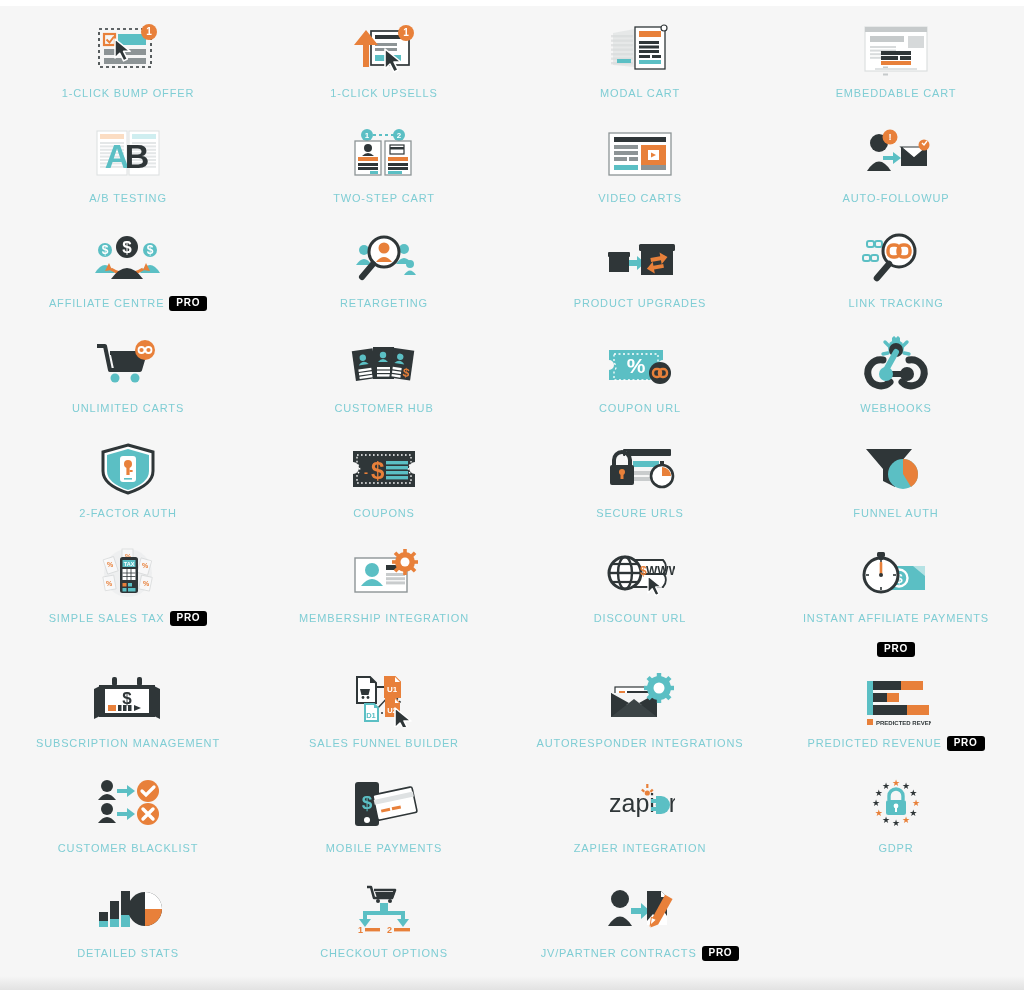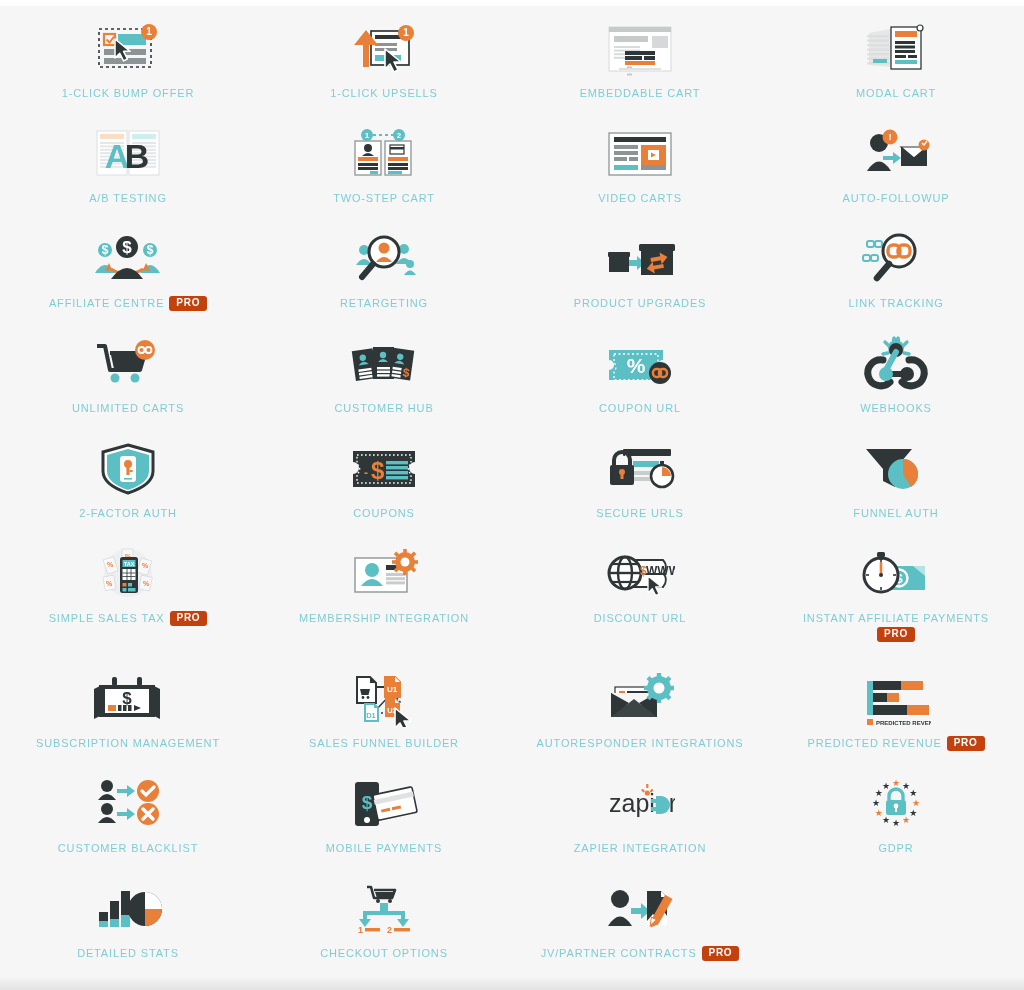--- a/index.html
+++ b/index.html
@@ -46,31 +46,31 @@
     line-height:1.45;
   }
   .feature-label {
     color:#7fcdd4;
     font-size:11px;
     letter-spacing:0.85px;
     font-weight:400;
     white-space:nowrap;
   }
   .pro-badge {
-    background:#c2410c;
+    background:#000000;
     color:#ffffff;
     font-size:10px;
     font-weight:bold;
     letter-spacing:0.7px;
     padding:2px 7px 3px 7px;
     border-radius:3px;
     line-height:1;
     display:inline-block;
   }
-  .label-row.wrapped { flex-direction:column; gap:0; }
+  .label-row.wrapped { flex-direction:column; gap:15px; }
   
   #page-bottom-edge {
     position:absolute;
     left:0; bottom:0;
     width:1024px; height:14px;
     background:linear-gradient(to bottom,#f6f6f6 0%,#eeeeee 40%,#e2e2e2 100%);
   }
   #page-top-edge {
     position:absolute;
     left:0; top:0;
@@ -120,20 +120,49 @@
           <text x="57" y="15.36" font-family="Liberation Sans, sans-serif" font-size="10" font-weight="bold" fill="#fff" text-anchor="middle">1</text>
         </svg>
       </div>
       <div class="label-row">
         <span class="feature-label">1-CLICK UPSELLS</span>
       </div>
     </div>
     <div class="feature-cell">
       <div class="icon-wrap">
         <svg viewBox="0 0 70 56" width="70" height="56" xmlns="http://www.w3.org/2000/svg">
+          <g opacity="0.45">
+            <rect x="6" y="14" width="22" height="2.4" fill="#c9cccd"></rect>
+            <rect x="6" y="18.5" width="22" height="2.4" fill="#c9cccd"></rect>
+            <rect x="6" y="23" width="22" height="2.4" fill="#c9cccd"></rect>
+            <rect x="6" y="27.5" width="22" height="2.4" fill="#c9cccd"></rect>
+            <rect x="6" y="32" width="22" height="2.4" fill="#c9cccd"></rect>
+            <rect x="6" y="36.5" width="22" height="2.4" fill="#c9cccd"></rect>
+            <rect x="6" y="41" width="22" height="2.4" fill="#c9cccd"></rect>
+          </g>
+          <path d="M8 12 L30 8 L30 46 L8 44 Z" fill="#d9dcdd" opacity="0.55"></path>
+          <rect x="30" y="6" width="30" height="42" fill="#fff" stroke="#2f3638" stroke-width="1.3"></rect>
+          <rect x="34" y="10" width="22" height="6" fill="#e8803a"></rect>
+          <rect x="34" y="20" width="20" height="3" fill="#2f3638"></rect>
+          <rect x="34" y="24.5" width="20" height="3" fill="#2f3638"></rect>
+          <rect x="34" y="29" width="20" height="3" fill="#2f3638"></rect>
+          <rect x="34" y="34" width="11" height="3" fill="#2f3638"></rect>
+          <rect x="47" y="34" width="9" height="3" fill="#2f3638"></rect>
+          <rect x="34" y="39" width="22" height="4" fill="#5bbfc4"></rect>
+          <rect x="12" y="38" width="14" height="4" fill="#5bbfc4"></rect>
+          <circle cx="59" cy="7" r="3" fill="#fff" stroke="#2f3638" stroke-width="1.2"></circle>
+        </svg>
+      </div>
+      <div class="label-row">
+        <span class="feature-label">MODAL CART</span>
+      </div>
+    </div>
+    <div class="feature-cell">
+      <div class="icon-wrap">
+        <svg viewBox="0 0 70 56" width="70" height="56" xmlns="http://www.w3.org/2000/svg">
           <rect x="4" y="6" width="62" height="44" fill="#fff" stroke="#dcdfe0" stroke-width="1.2"></rect>
           <rect x="4" y="6" width="62" height="5" fill="#c6cacb"></rect>
           <rect x="9" y="15" width="34" height="6" fill="#c6cacb"></rect>
           <rect x="47" y="15" width="16" height="12" fill="#d6d9da"></rect>
           <rect x="9" y="25" width="26" height="2" fill="#d8dbdc"></rect>
           <rect x="9" y="28.6" width="26" height="2" fill="#d8dbdc"></rect>
           <rect x="9" y="32.2" width="26" height="2" fill="#d8dbdc"></rect>
           <rect x="9" y="35.8" width="26" height="2" fill="#d8dbdc"></rect>
           <rect x="20" y="30" width="30" height="4" fill="#2f3638"></rect>
           <rect x="20" y="35" width="17" height="4" fill="#2f3638"></rect>
@@ -141,49 +170,20 @@
           <rect x="20" y="40" width="30" height="4" fill="#e8803a"></rect>
           <rect x="22" y="45.5" width="5" height="2" fill="#c6cacb"></rect>
           <rect x="22" y="52.5" width="5" height="2" fill="#c6cacb"></rect>
           <rect x="22" y="59.5" width="5" height="2" fill="#c6cacb"></rect>
           <rect x="22" y="66.5" width="5" height="2" fill="#c6cacb"></rect>
           <rect x="14" y="47" width="42" height="2" fill="#dfe2e3"></rect>
         </svg>
       </div>
       <div class="label-row">
         <span class="feature-label">EMBEDDABLE CART</span>
-      </div>
-    </div>
-    <div class="feature-cell">
-      <div class="icon-wrap">
-        <svg viewBox="0 0 70 56" width="70" height="56" xmlns="http://www.w3.org/2000/svg">
-          <g opacity="0.45">
-            <rect x="6" y="14" width="22" height="2.4" fill="#c9cccd"></rect>
-            <rect x="6" y="18.5" width="22" height="2.4" fill="#c9cccd"></rect>
-            <rect x="6" y="23" width="22" height="2.4" fill="#c9cccd"></rect>
-            <rect x="6" y="27.5" width="22" height="2.4" fill="#c9cccd"></rect>
-            <rect x="6" y="32" width="22" height="2.4" fill="#c9cccd"></rect>
-            <rect x="6" y="36.5" width="22" height="2.4" fill="#c9cccd"></rect>
-            <rect x="6" y="41" width="22" height="2.4" fill="#c9cccd"></rect>
-          </g>
-          <path d="M8 12 L30 8 L30 46 L8 44 Z" fill="#d9dcdd" opacity="0.55"></path>
-          <rect x="30" y="6" width="30" height="42" fill="#fff" stroke="#2f3638" stroke-width="1.3"></rect>
-          <rect x="34" y="10" width="22" height="6" fill="#e8803a"></rect>
-          <rect x="34" y="20" width="20" height="3" fill="#2f3638"></rect>
-          <rect x="34" y="24.5" width="20" height="3" fill="#2f3638"></rect>
-          <rect x="34" y="29" width="20" height="3" fill="#2f3638"></rect>
-          <rect x="34" y="34" width="11" height="3" fill="#2f3638"></rect>
-          <rect x="47" y="34" width="9" height="3" fill="#2f3638"></rect>
-          <rect x="34" y="39" width="22" height="4" fill="#5bbfc4"></rect>
-          <rect x="12" y="38" width="14" height="4" fill="#5bbfc4"></rect>
-          <circle cx="59" cy="7" r="3" fill="#fff" stroke="#2f3638" stroke-width="1.2"></circle>
-        </svg>
-      </div>
-      <div class="label-row">
-        <span class="feature-label">MODAL CART</span>
       </div>
     </div>
     <div class="feature-cell">
       <div class="icon-wrap">
         <svg viewBox="0 0 70 56" width="70" height="56" xmlns="http://www.w3.org/2000/svg">
           <rect x="4" y="5" width="30" height="44" fill="#fff" stroke="#dcdfe0"></rect>
           <rect x="36" y="5" width="30" height="44" fill="#fff" stroke="#dcdfe0"></rect>
           <rect x="7" y="8" width="24" height="5" fill="#fbddc3"></rect>
           <rect x="7" y="16" width="24" height="2" fill="#e4e7e8"></rect>
           <rect x="7" y="19.4" width="24" height="2" fill="#e4e7e8"></rect>

